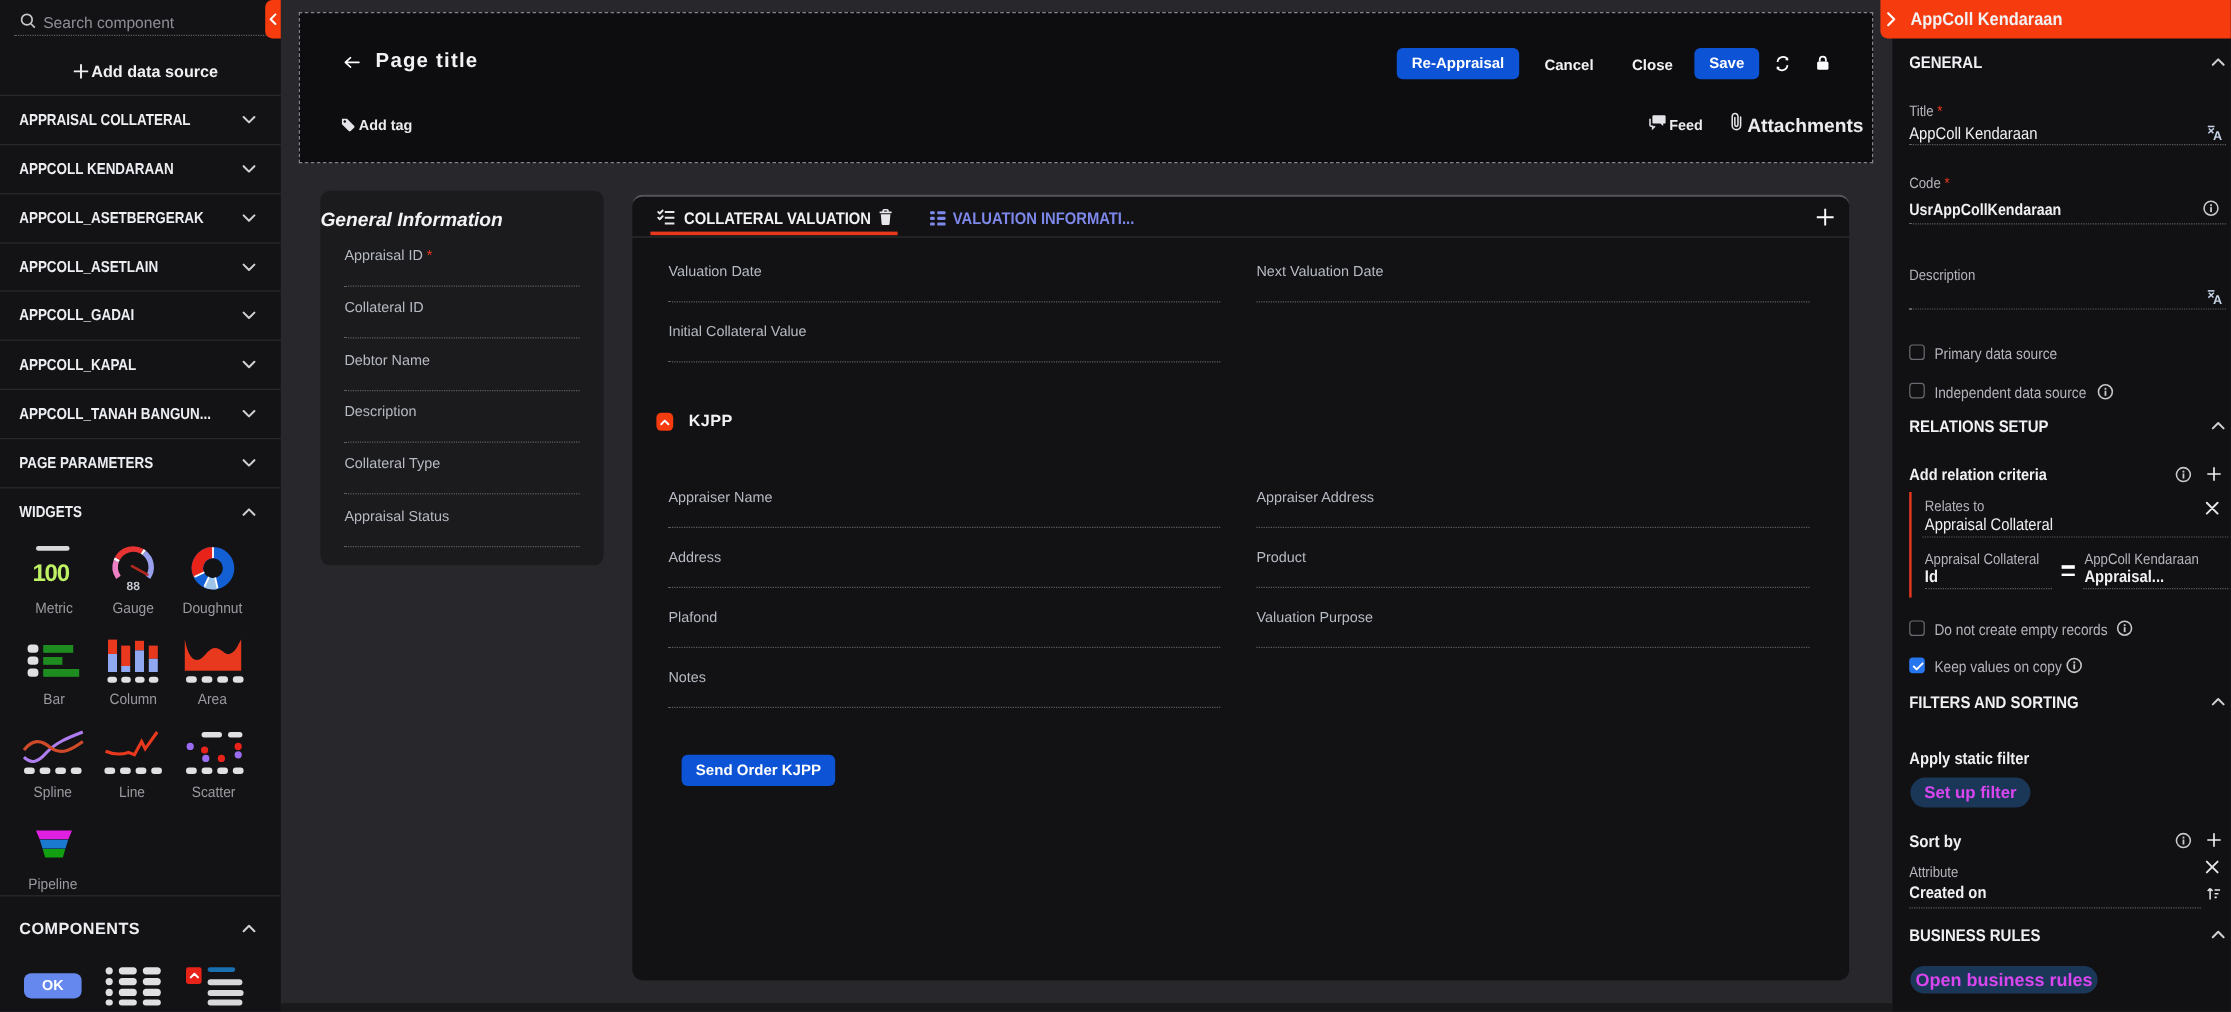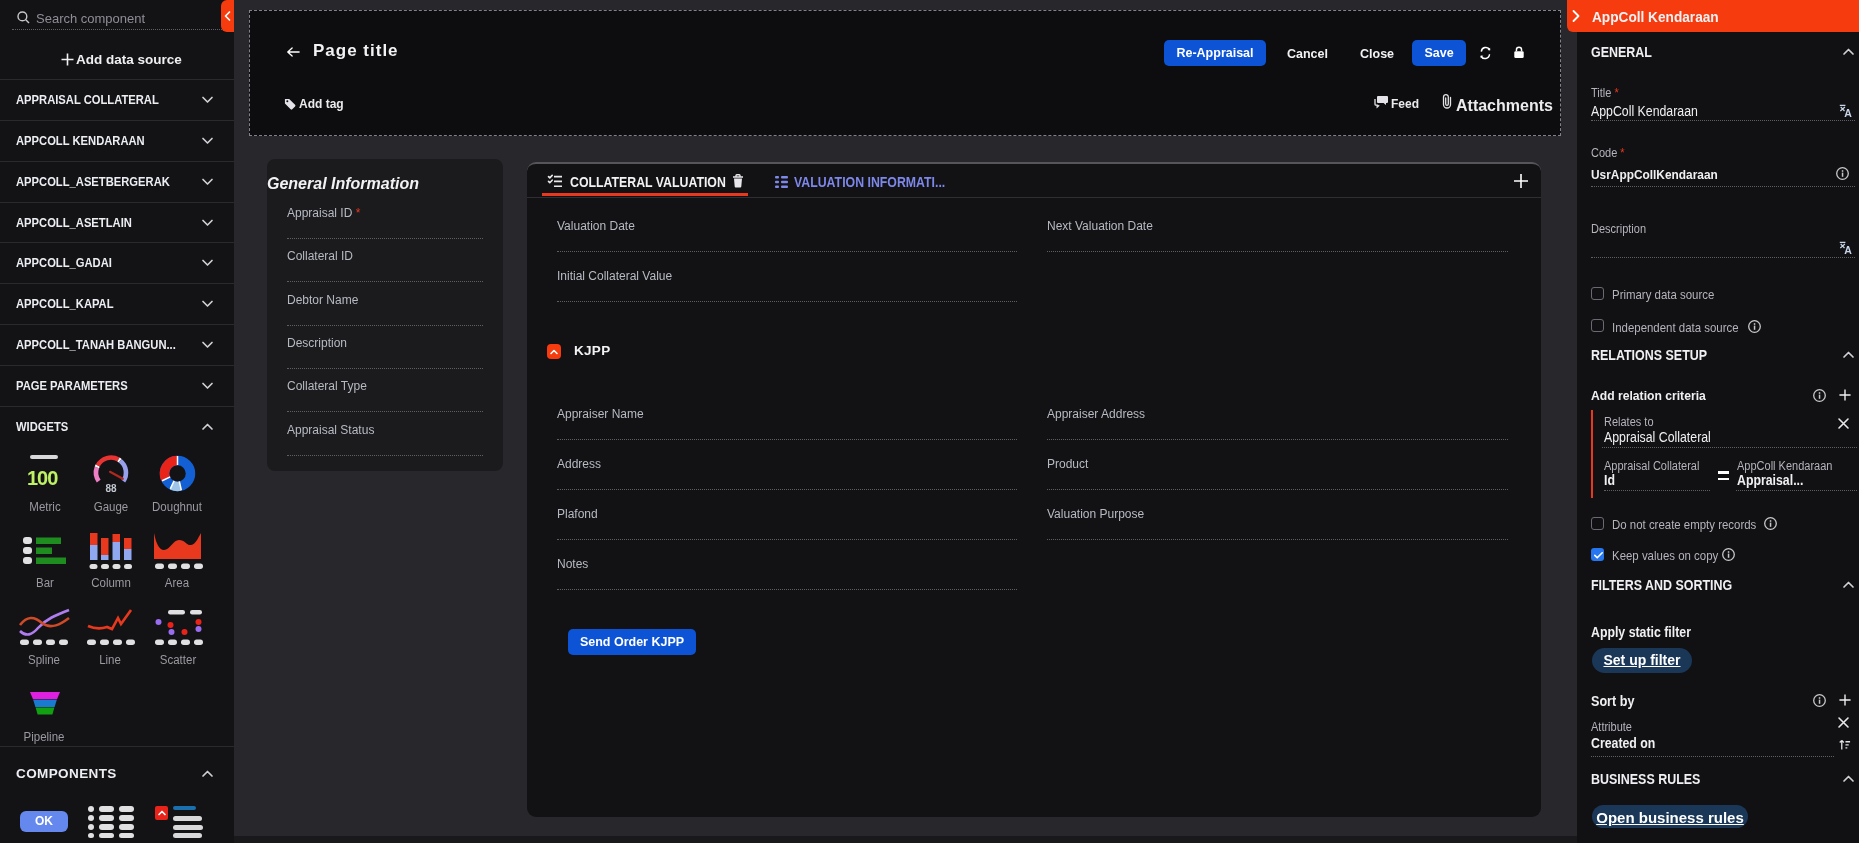--- a/index.html
+++ b/index.html
@@ -16,21 +16,21 @@
   .shead { left:16px; font-size:13.2px; font-weight:bold; color:#eceef2; white-space:nowrap; transform:scaleX(0.85); transform-origin:0 50%; }
   .chev { left:202px; width:11px; height:8px; }
   .chev path { stroke:#d0d0d4; stroke-width:1.7; fill:none; stroke-linecap:round; stroke-linejoin:round; }
   .wlbl { position:absolute; color:#9a9aa0; font-size:12.5px; text-align:center; white-space:nowrap; transform:translateX(-50%) scaleX(0.92); }
   .phead { left:1591px; font-size:14px; font-weight:bold; color:#f0f0f4; white-space:nowrap; transform:scaleX(0.89); transform-origin:0 50%; }
   .plbl { left:1591px; position:absolute; color:#b4b4bc; font-size:12.5px; white-space:nowrap; transform:scaleX(0.88); transform-origin:0 50%; }
   .plbl2 { position:absolute; color:#b4b4bc; font-size:13px; white-space:nowrap; transform:scaleX(0.88); transform-origin:0 50%; }
   .pval { left:1591px; position:absolute; color:#f0f0f3; font-size:14px; white-space:nowrap; transform:scaleX(0.88); transform-origin:0 50%; }
   .cbox { width:13px; height:13px; border:1.5px solid #6a6a72; border-radius:3px; }
   .cboxc { width:13px; height:13px; background:#2676f0; border-radius:3px; }
-  .pill { background:#1a3758; border-radius:14px; color:#ffffff; font-size:14px; font-weight:bold; text-align:center;text-decoration:underline; }
+  .pill { background:#1a3758; border-radius:14px; color:#d946ef; font-size:14px; font-weight:bold; text-align:center; }
   .info { width:13px; height:13px; }
   .tric { width:13px; height:13px; }
   .xico { width:9.5px; height:9.5px; }
 </style>
 </head>
 <body>
 <div id="root">
 <svg width="0" height="0" style="position:absolute">
   <defs>
     <g id="i-info">

